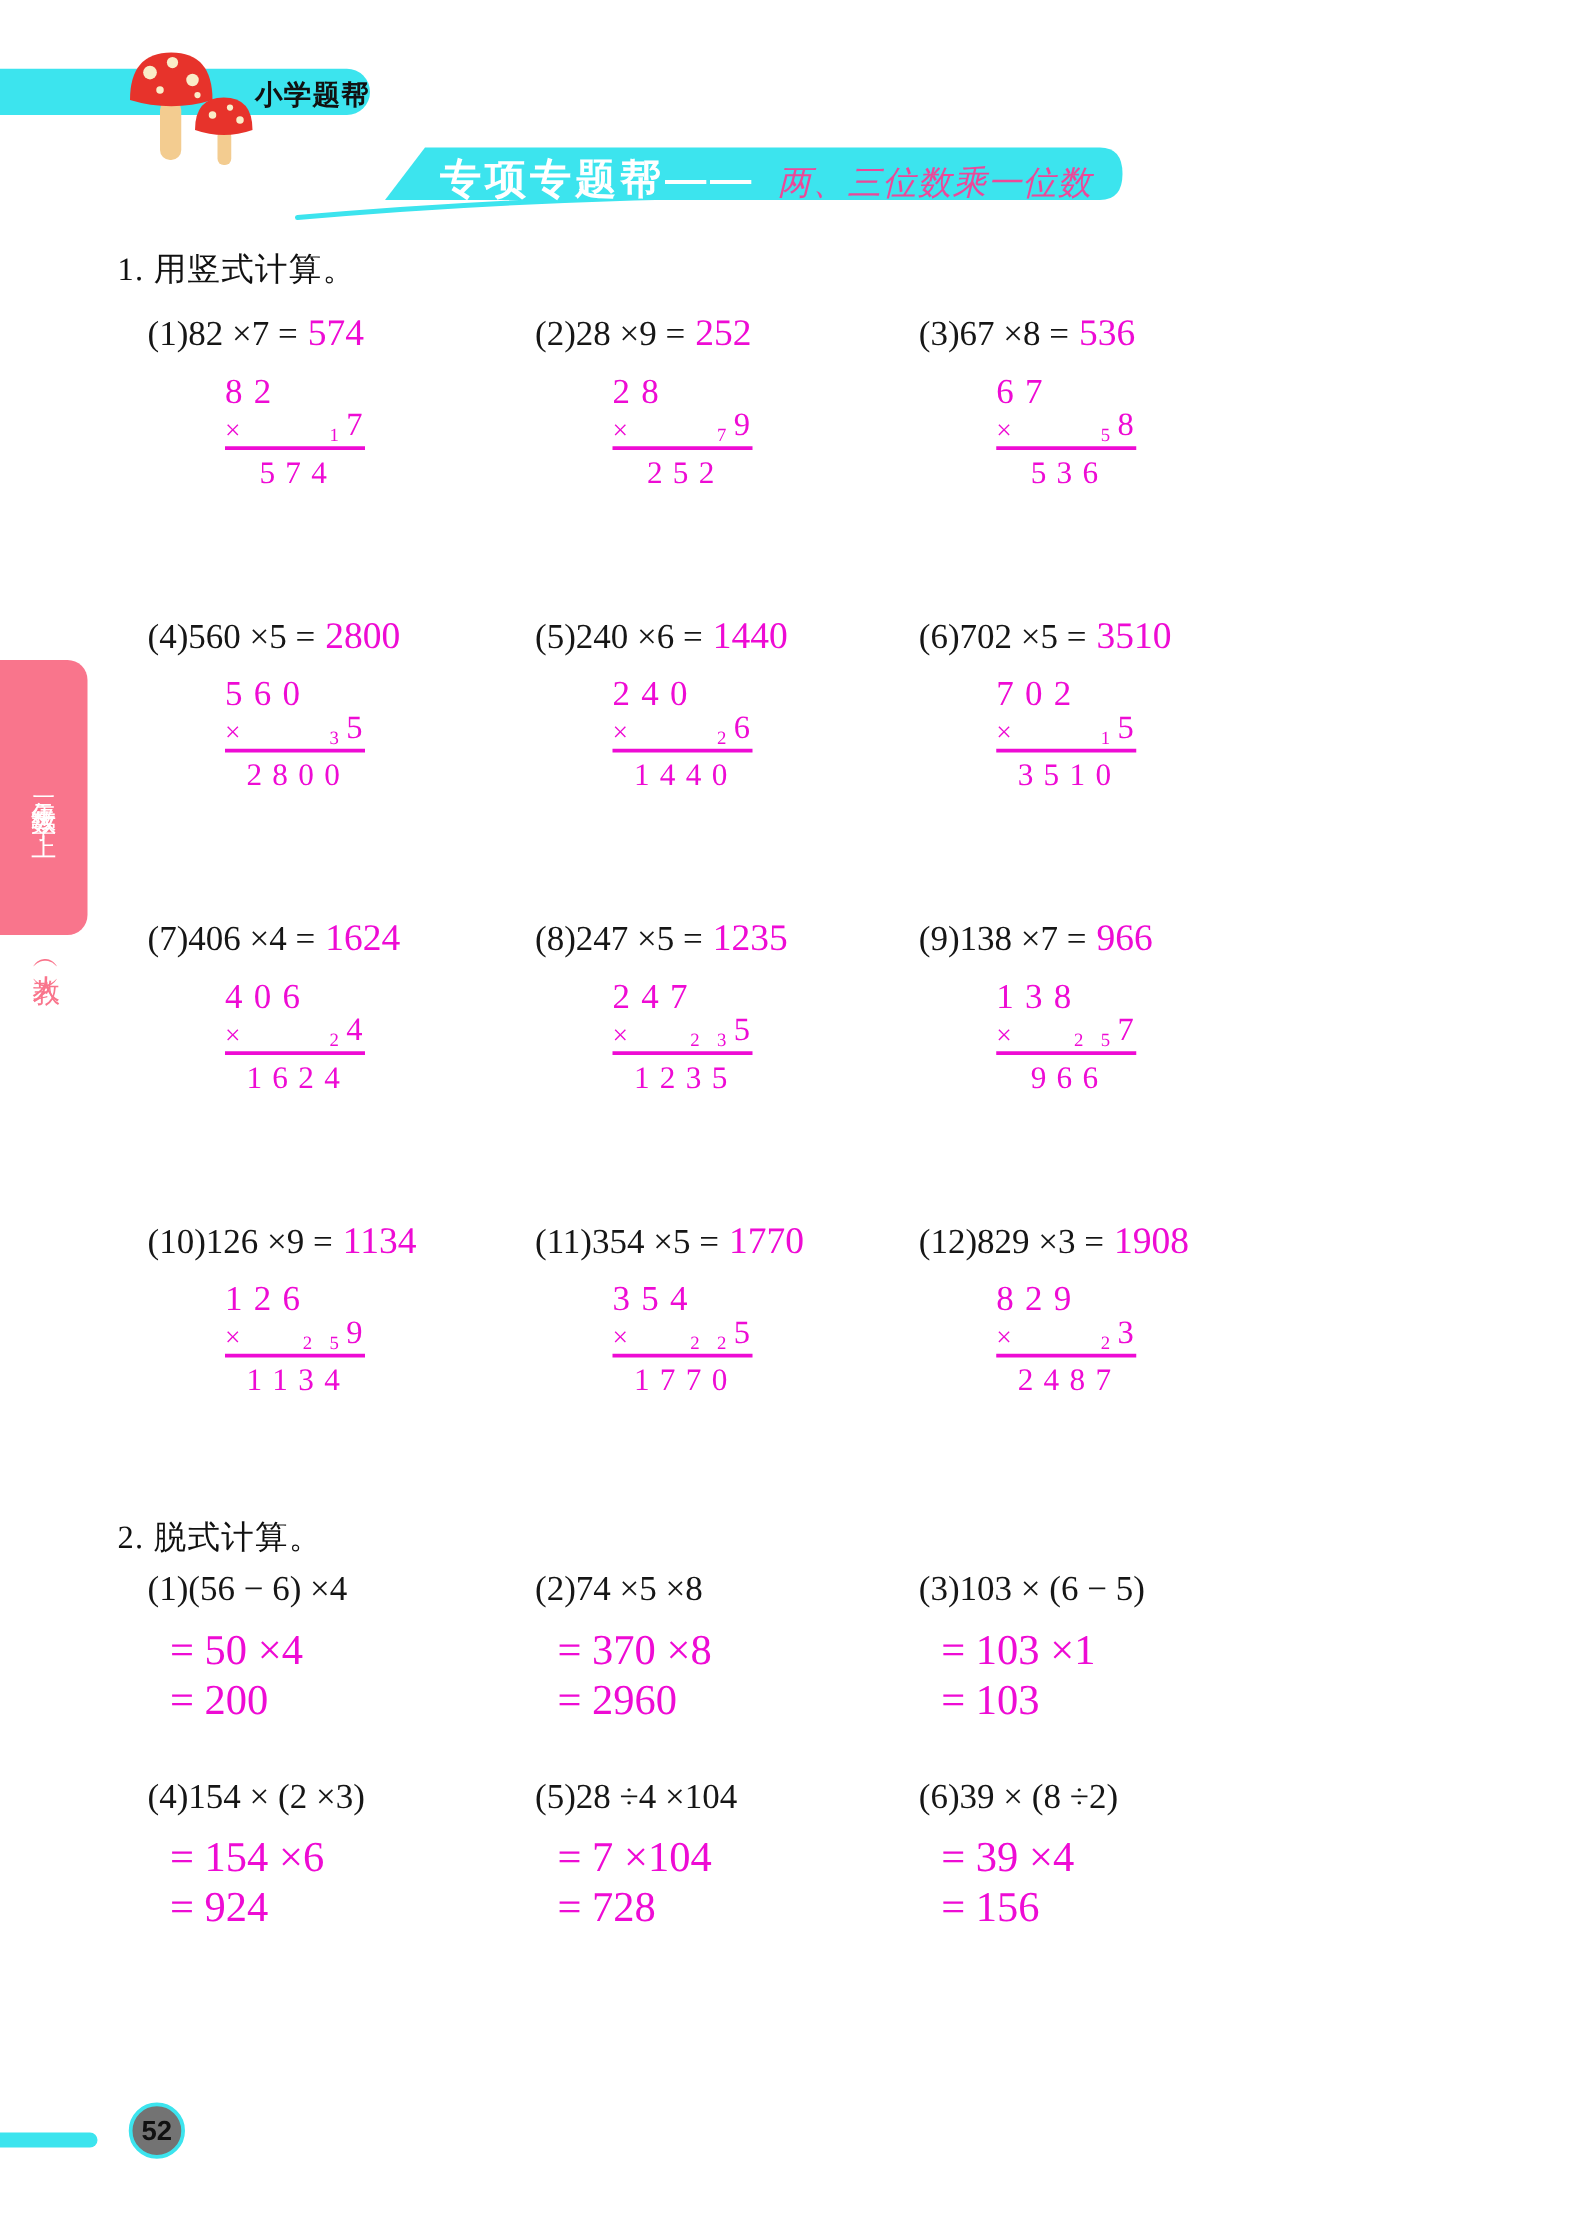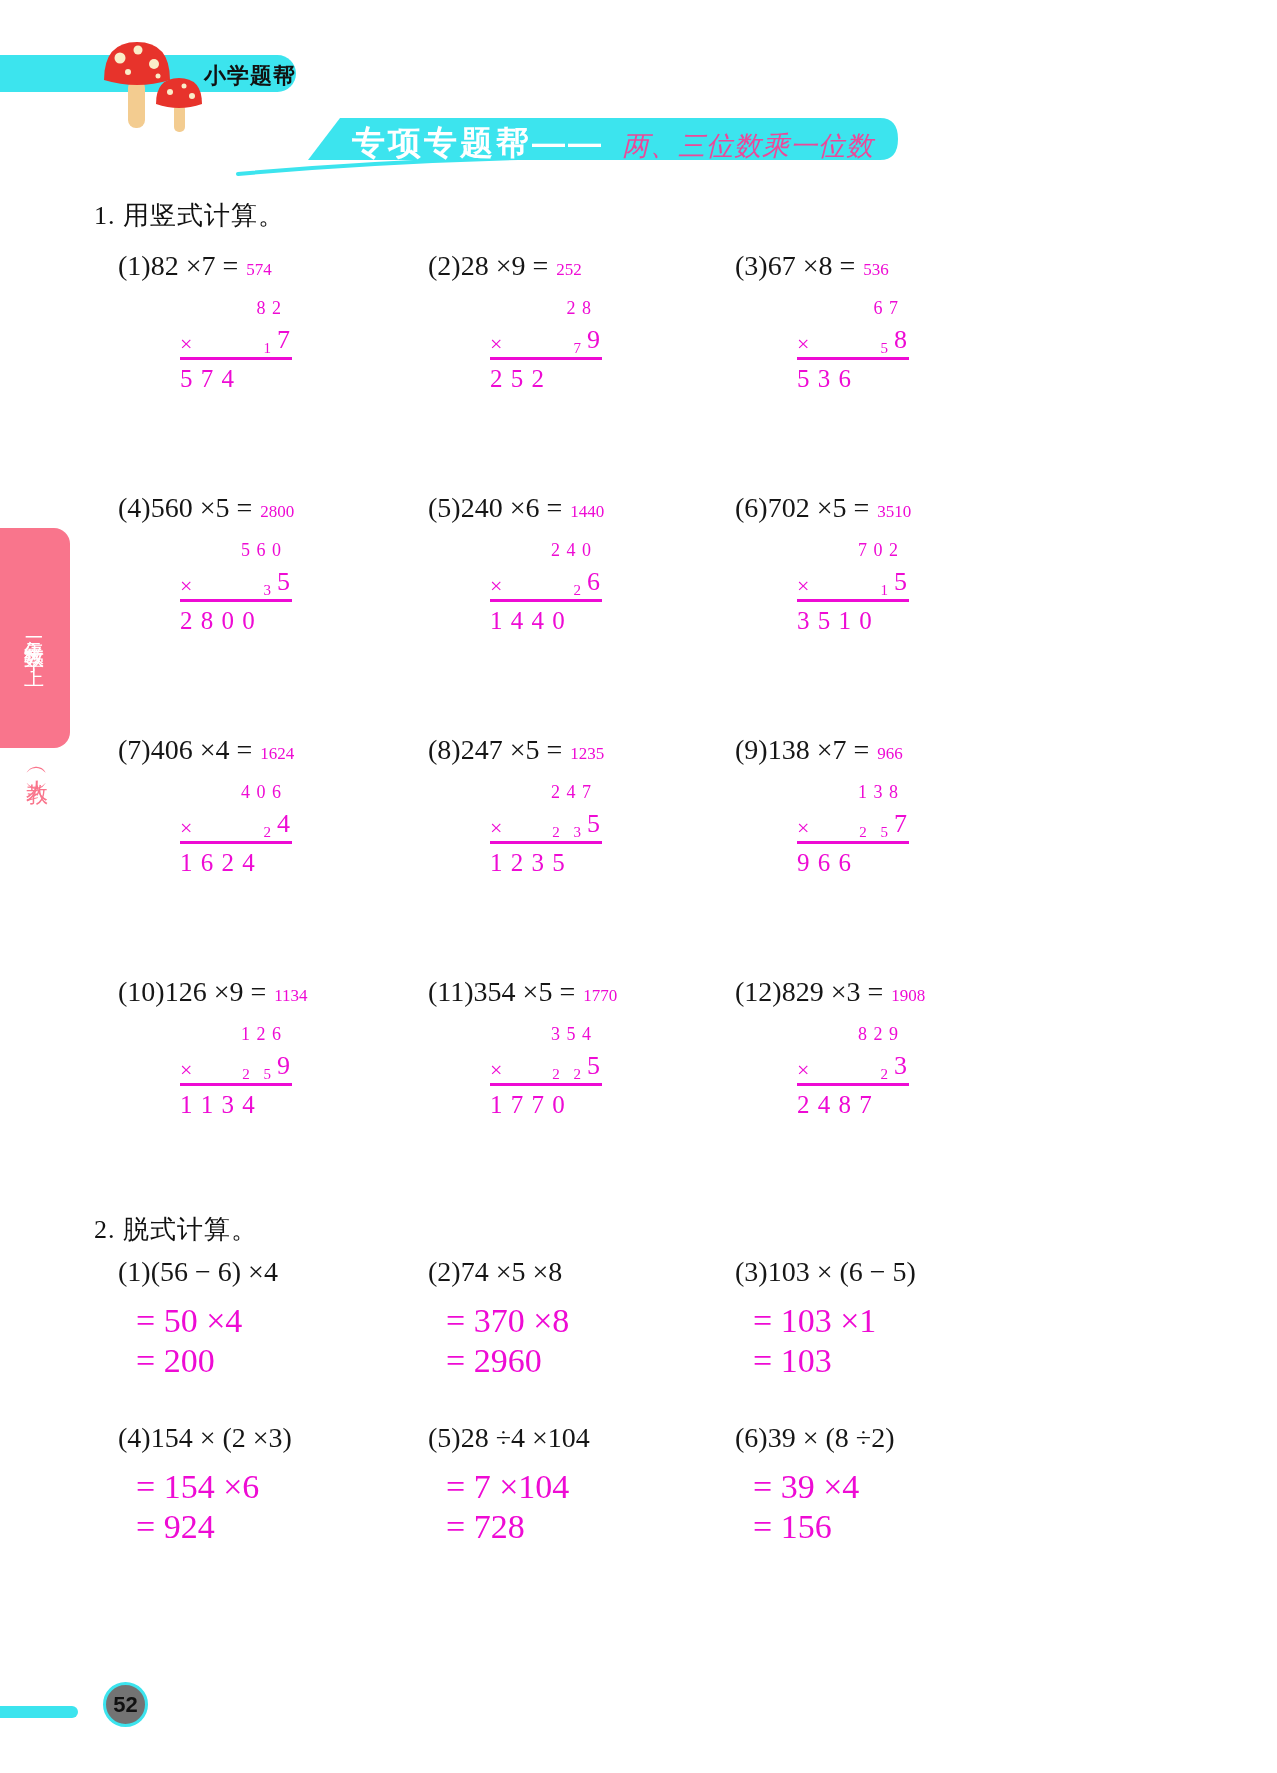--- a/index.html
+++ b/index.html
@@ -37,30 +37,30 @@
 
   
   .sec-title{position:absolute;left:94px;font-size:26px;color:#111;letter-spacing:1px;}
   .sec1-title{top:198px;}
   .sec2-title{top:1212px;}
 
   
   .sec1{position:absolute;left:118px;top:250px;display:grid;
         grid-template-columns:310px 307px 310px;grid-auto-rows:242px;}
   .phead{font-size:28px;height:34px;white-space:nowrap;}
-  .pans{color:var(--magenta);margin-left:8px;font-size:17px;}
+  .pans{color:var(--magenta);margin-left:8px;font-size:30px;}
   .vblock{margin-top:14px;margin-left:62px;width:112px;color:var(--magenta);}
-  .vtop{text-align:right;font-size:18px;padding-right:10px;letter-spacing:1px;height:30px;}
+  .vtop{text-align:left;font-size:28px;padding-right:10px;letter-spacing:1px;height:30px;}
   .vmul{display:flex;justify-content:space-between;align-items:flex-end;
         border-bottom:3px solid var(--magenta);padding-bottom:2px;height:32px;font-size:25px;}
   .vx{font-size:22px;line-height:1;}
   .vright{padding-right:2px;white-space:nowrap;}
   .vcarry{font-size:15px;letter-spacing:5px;position:relative;top:5px;margin-right:1px;}
   .vdigit{font-size:26px;}
-  .vprod{text-align:left;font-size:25px;padding-right:2px;letter-spacing:1px;
+  .vprod{text-align:center;font-size:25px;padding-right:2px;letter-spacing:1px;
         margin-top:5px;height:30px;}
 
   
   .sec2{position:absolute;left:118px;top:1256px;display:grid;
         grid-template-columns:310px 307px 310px;grid-auto-rows:166px;}
   .s2head{font-size:28px;height:46px;white-space:nowrap;}
   .s2step{color:var(--magenta);font-size:34px;margin-left:18px;height:40px;white-space:nowrap;}
 
   
   .bottom-strip{position:absolute;left:0;top:1706px;width:78px;height:12px;background:var(--cyan);

